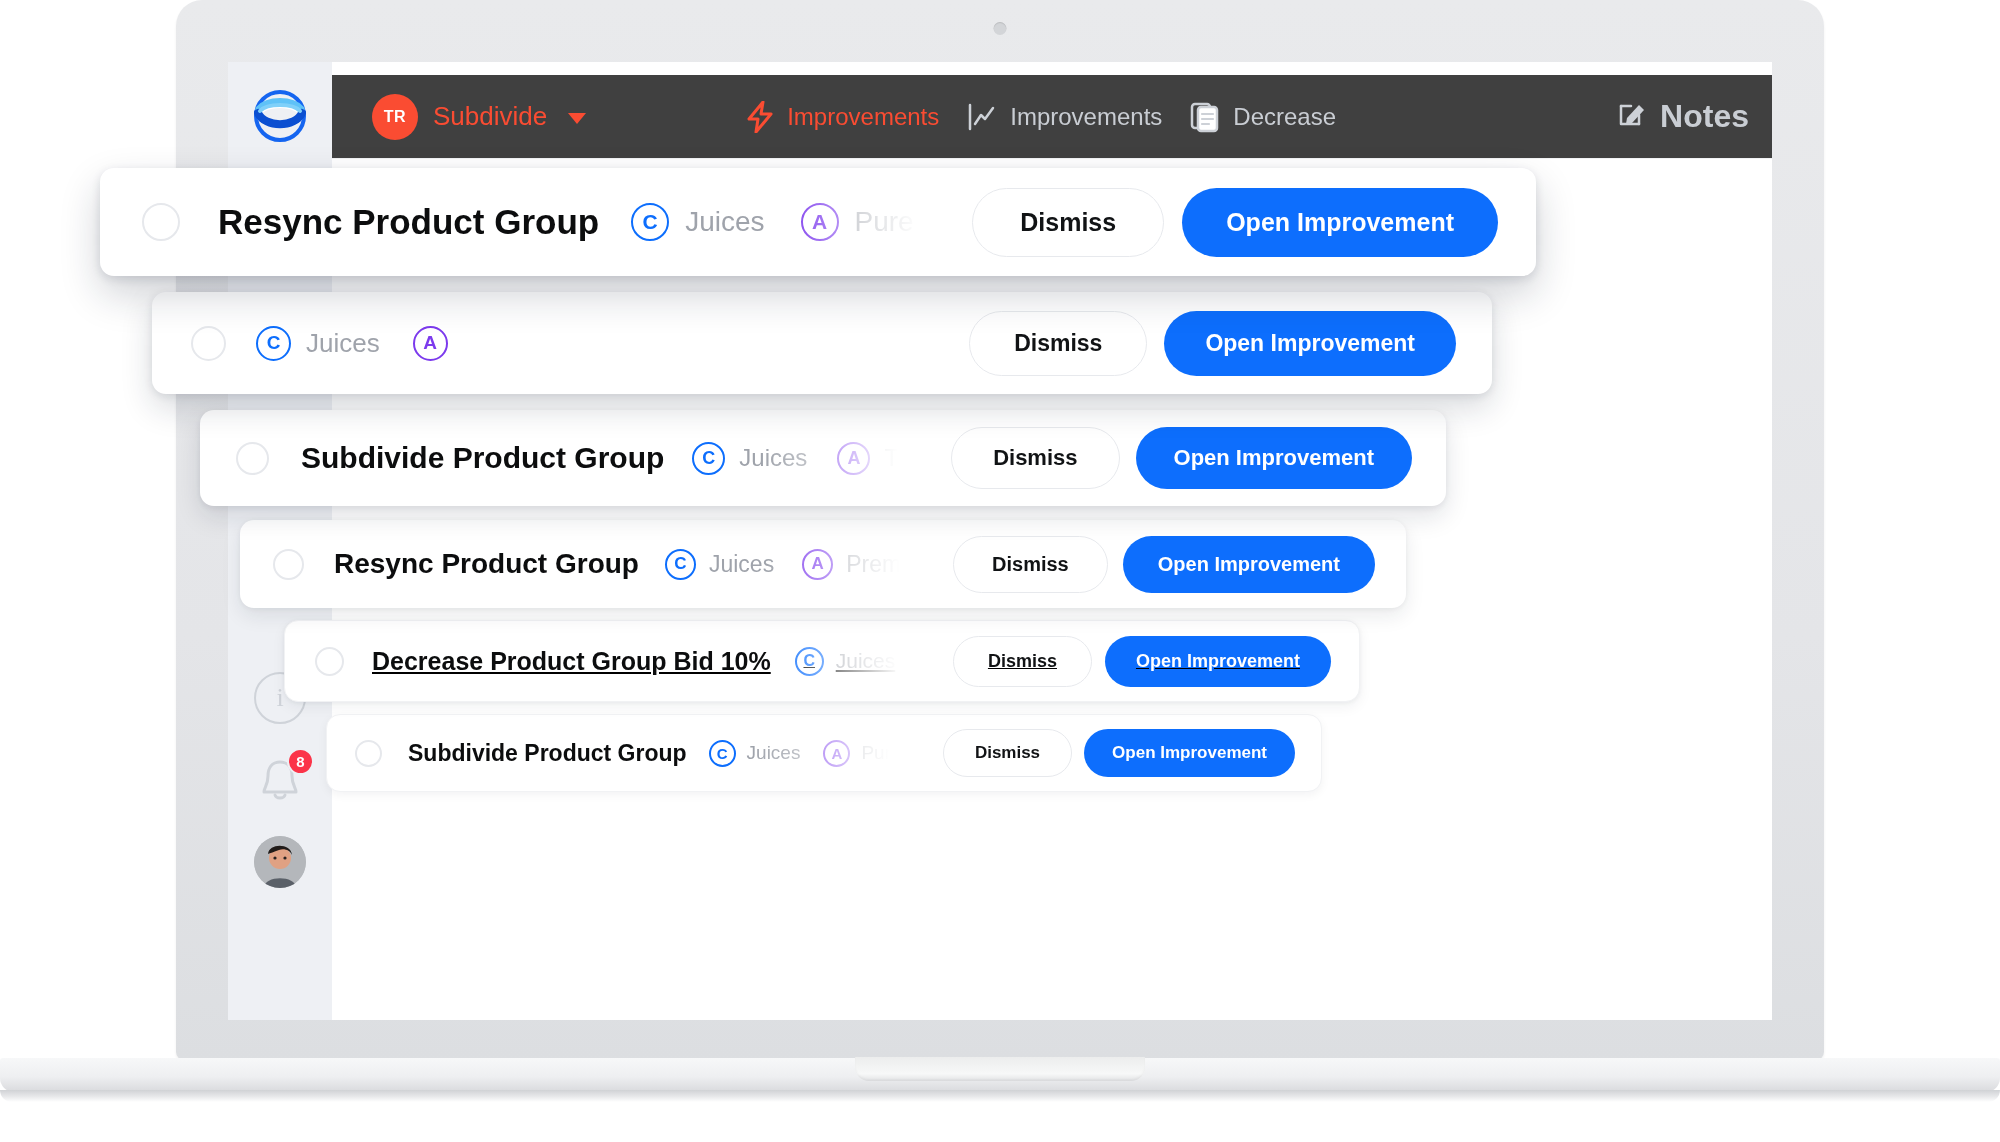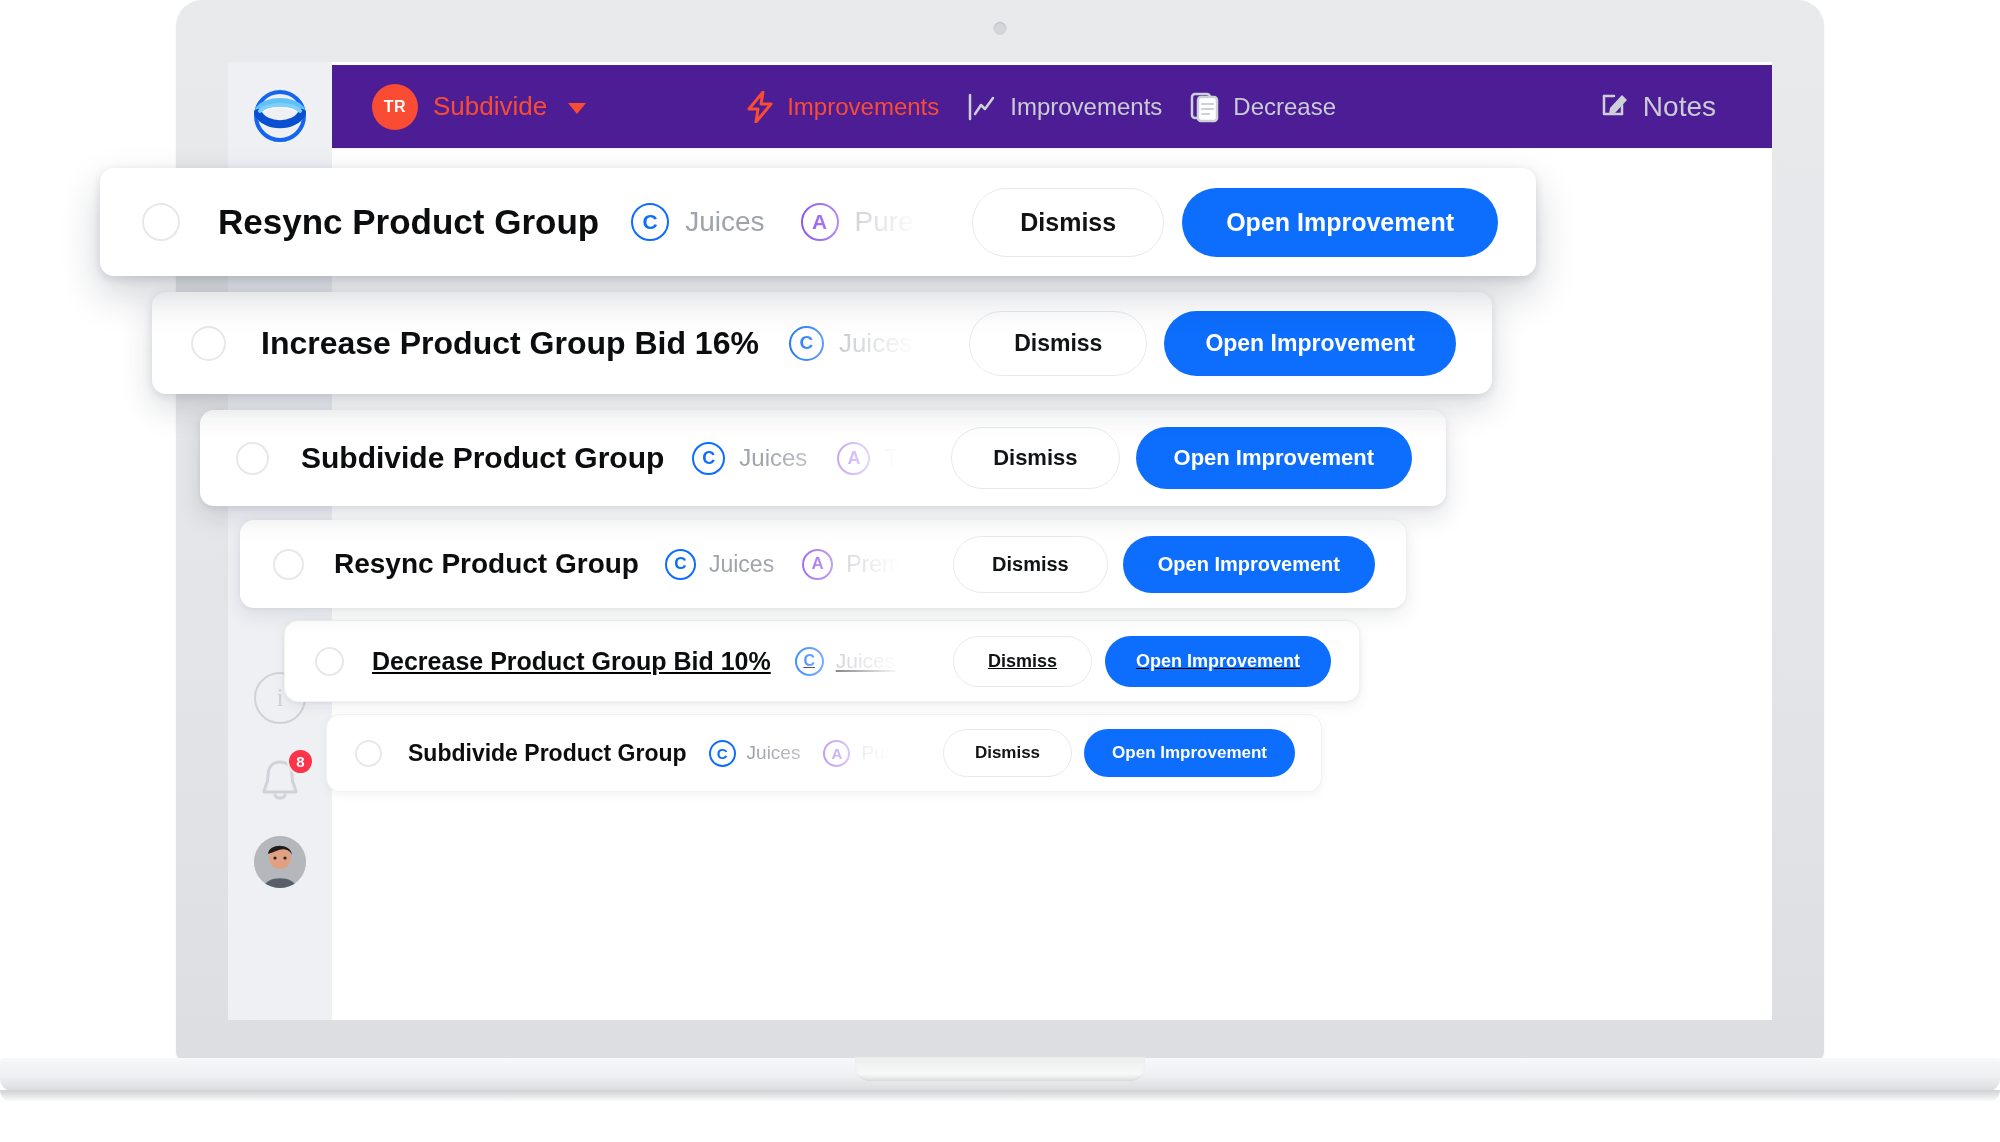--- a/index.html
+++ b/index.html
@@ -88,23 +88,23 @@
   .app-main {
     position: absolute;
     left: 104px; top: 0;
     width: 1440px; height: 958px;
     background: #ffffff;
   }
 
   
   .topbar {
     position: absolute;
-    left: 104px; top: 3px;
+    left: 104px; top: 13px;
     width: 1440px; height: 84px;
-    background: #4c1d95;
+    background: #404040;
     border-bottom: 1px solid #f1f2f4;
     display: flex;
     align-items: center;
   }
 
   .brand-chip {
     display: flex;
     align-items: center;
     gap: 15px;
     margin-left: 40px;
@@ -144,26 +144,27 @@
     align-items: center;
     gap: 13px;
     font-size: 24px;
     color: #c9cdd3;
   }
   .nav-tab.active { color: #fa4c32; }
   .nav-tab .ico { display: flex; align-items: center; }
 
   .nav-right {
     margin-left: auto;
-    margin-right: 56px;
+    margin-right: 23px;
     display: flex;
     align-items: center;
     gap: 13px;
-    font-size: 28px;
+    font-size: 32px;
     color: #c9cdd3;
+    font-weight: bold;
   }
 
   
   .side-bottom {
     position: absolute;
     left: 0; bottom: 132px;
     width: 104px;
     display: flex;
     flex-direction: column;
     align-items: center;
@@ -485,21 +486,20 @@
           </div>
           <div class="fade-mask"></div>
         </div>
         <div class="row-actions">
           <button class="btn btn-dismiss">Dismiss</button>
           <button class="btn btn-open" style="background: rgb(13, 110, 253);">Open Improvement</button>
         </div>
       </div>
       <div class="card c2">
         <div class="row-radio"></div>
-        <div class="row-title">Increase Product Group Bid 16%</div>
         <div class="row-meta">
           <div class="meta-inner">
             <div class="tag">
               <div class="tag-badge" style="color: rgb(13, 110, 253); border-color: rgb(13, 110, 253);">C</div>
               <div class="tag-label">Juices</div>
             </div>
             <div class="tag">
               <div class="tag-badge" style="color: rgb(124, 58, 237); border-color: rgb(124, 58, 237);">A</div>
             </div>
           </div>

